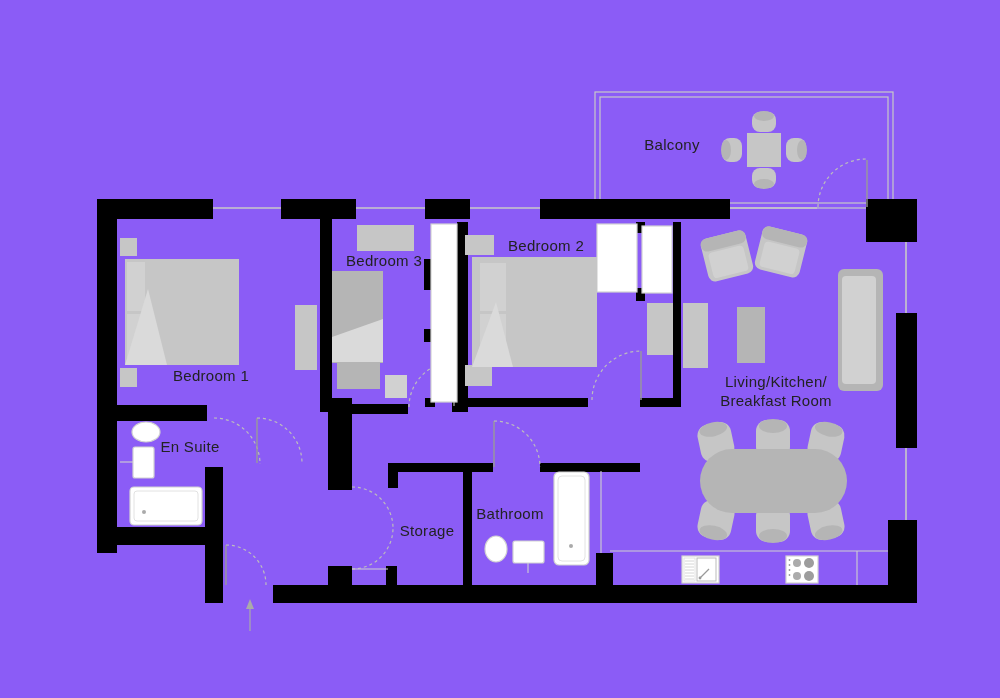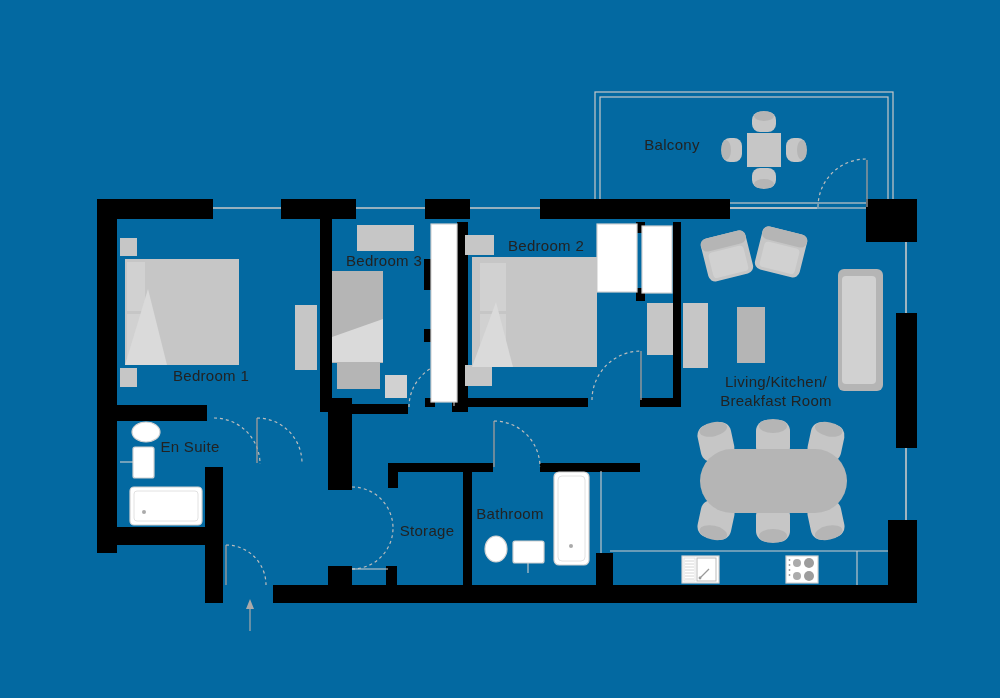--- a/index.html
+++ b/index.html
@@ -1,16 +1,16 @@
 <!DOCTYPE html>
 <html><head>
 <meta charset="utf-8">
 <style>
   html,body{margin:0;padding:0;background:#ffffff;}
-  .stage{position:relative;width:1000px;height:698px;background:#0369a1;overflow:hidden;
+  .stage{position:relative;width:1000px;height:698px;background:#8b5cf6;overflow:hidden;
          font-family:"Liberation Sans",sans-serif;}
   svg{display:block}
   .wall{fill:#000;}
   .win{stroke:#c9c9c9;stroke-width:1.6;fill:none;}
   .bal{stroke:#c9c9c9;stroke-width:1.2;fill:none;}
   .door{stroke:#bdbdbd;stroke-width:1.2;fill:none;stroke-dasharray:3 3;}
   .leaf{stroke:#9a9a9a;stroke-width:1.4;fill:none;}
   .thin{stroke:#cfcfcf;stroke-width:1.1;fill:none;}
   .fx{fill:#fff;stroke:#d2d2d2;stroke-width:1.2;}
   .fxi{fill:none;stroke:#e2e2e2;stroke-width:1;}

